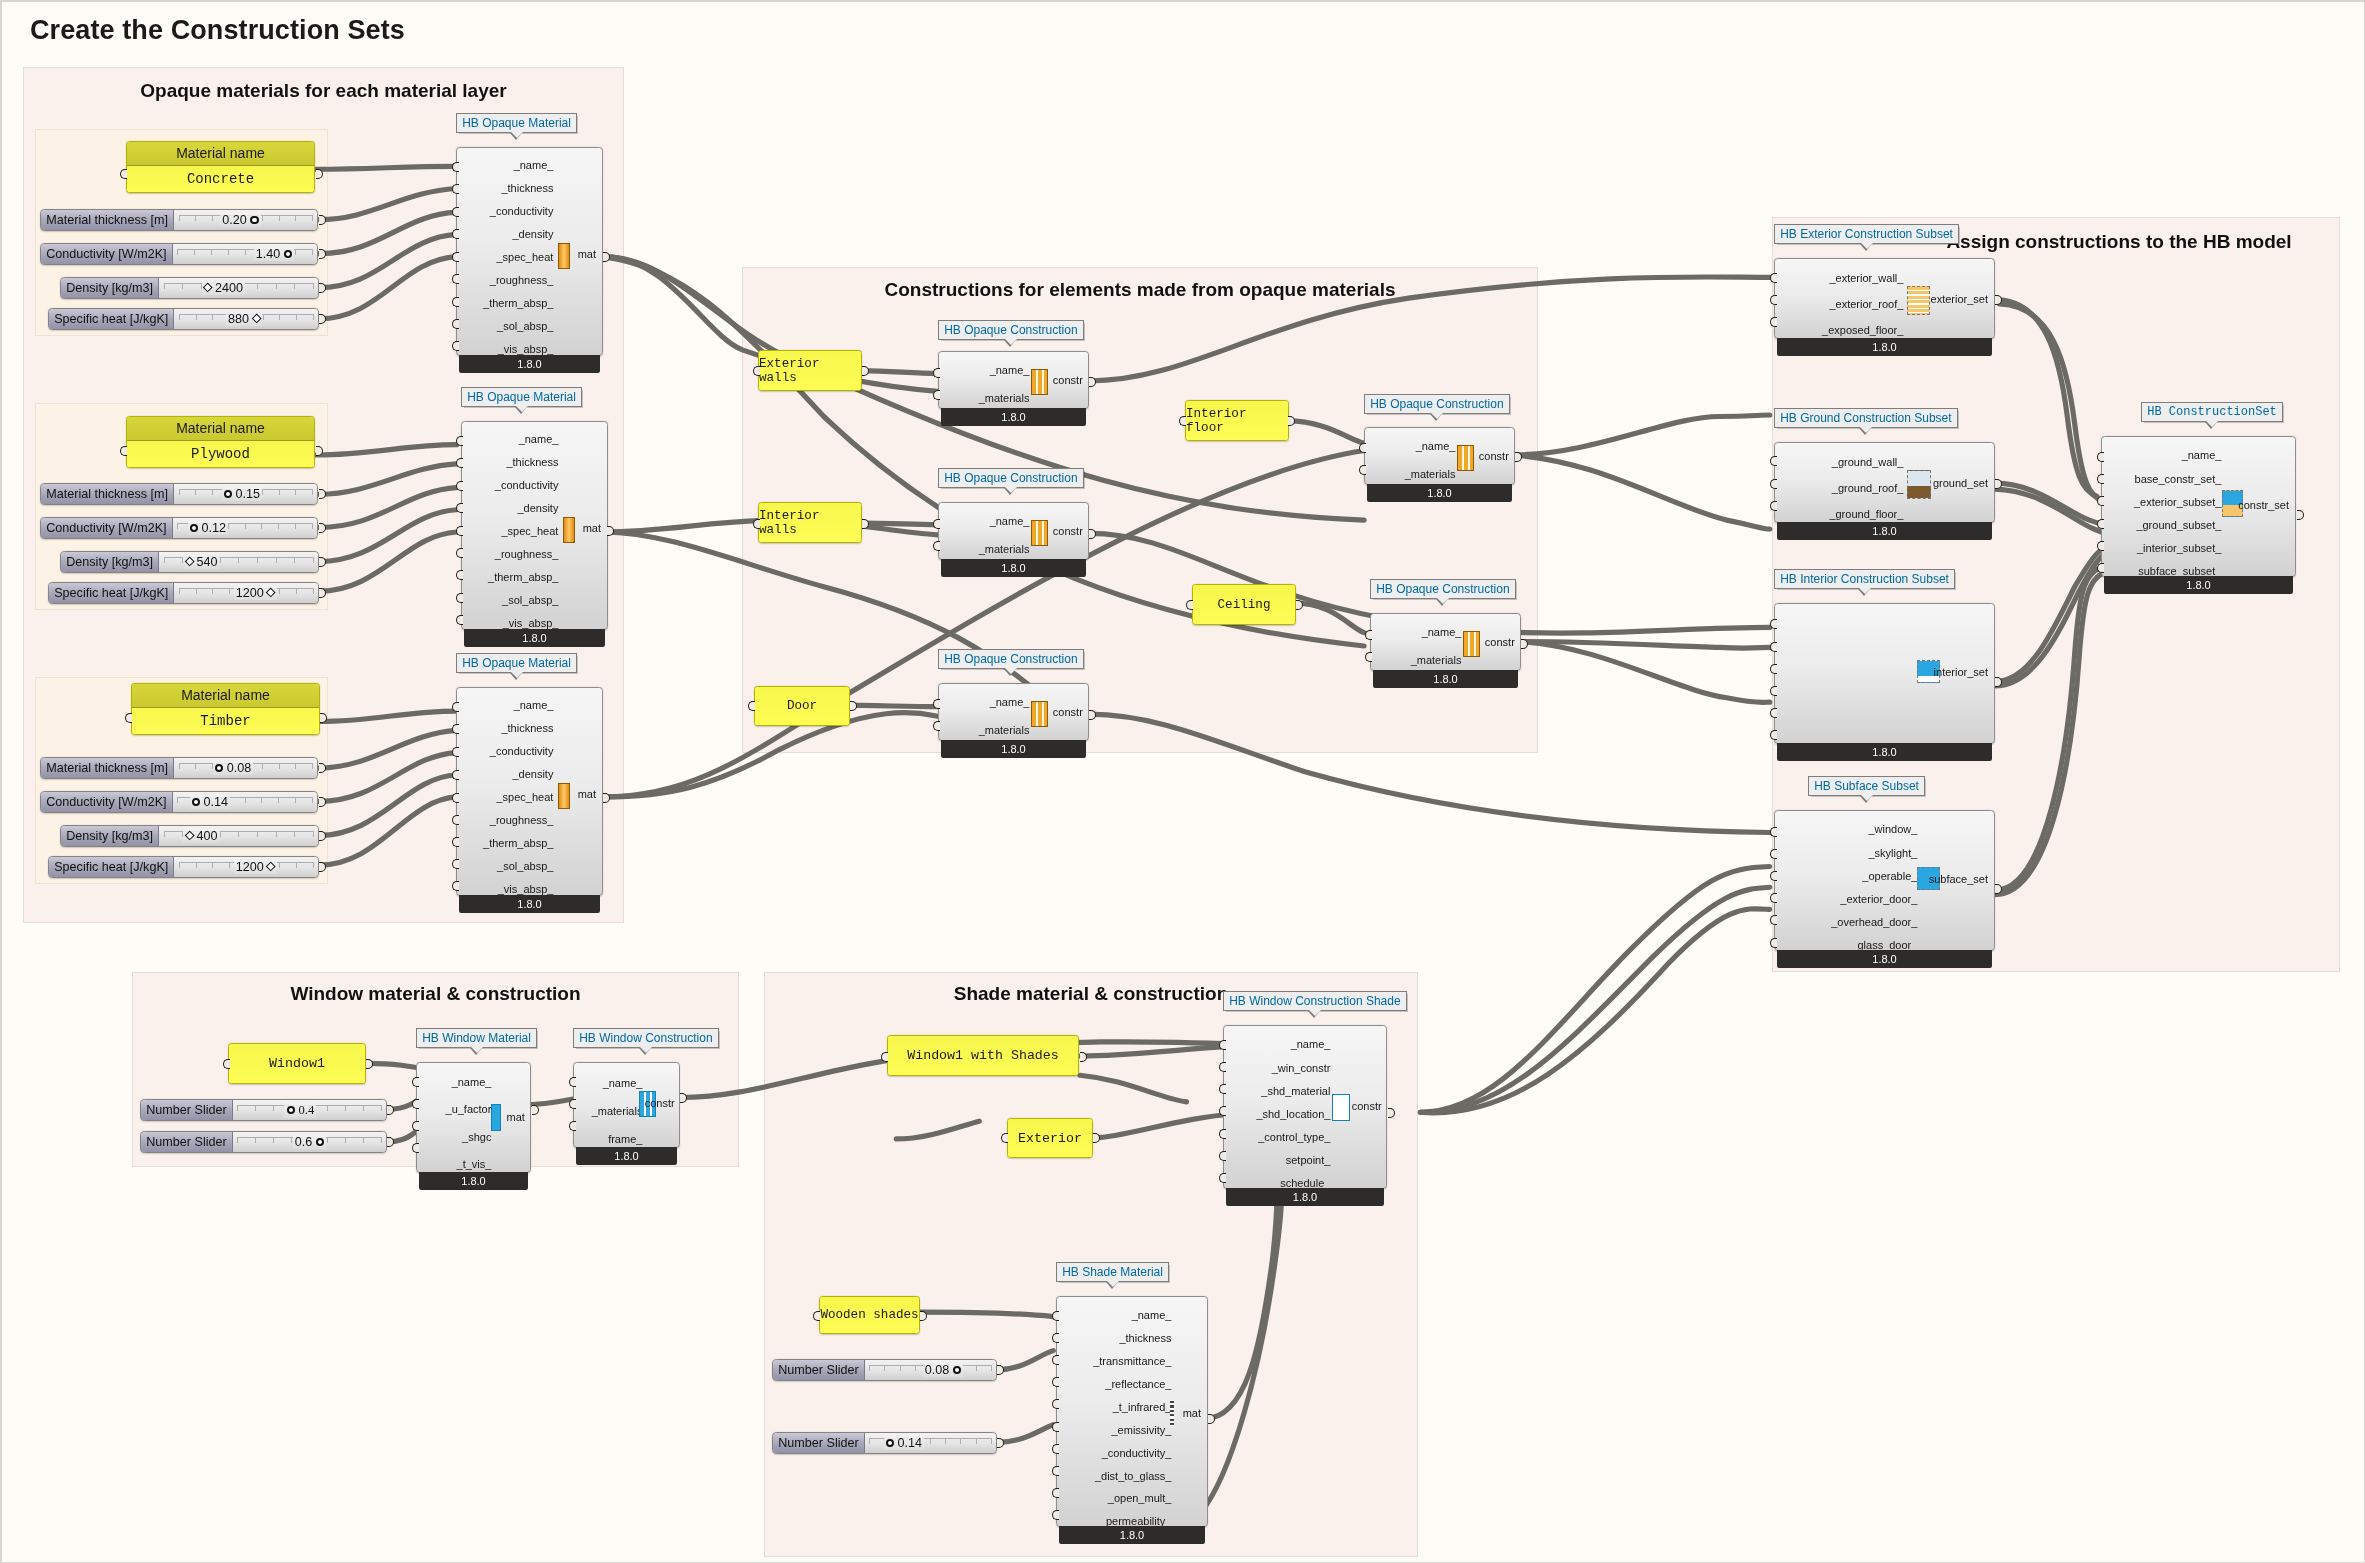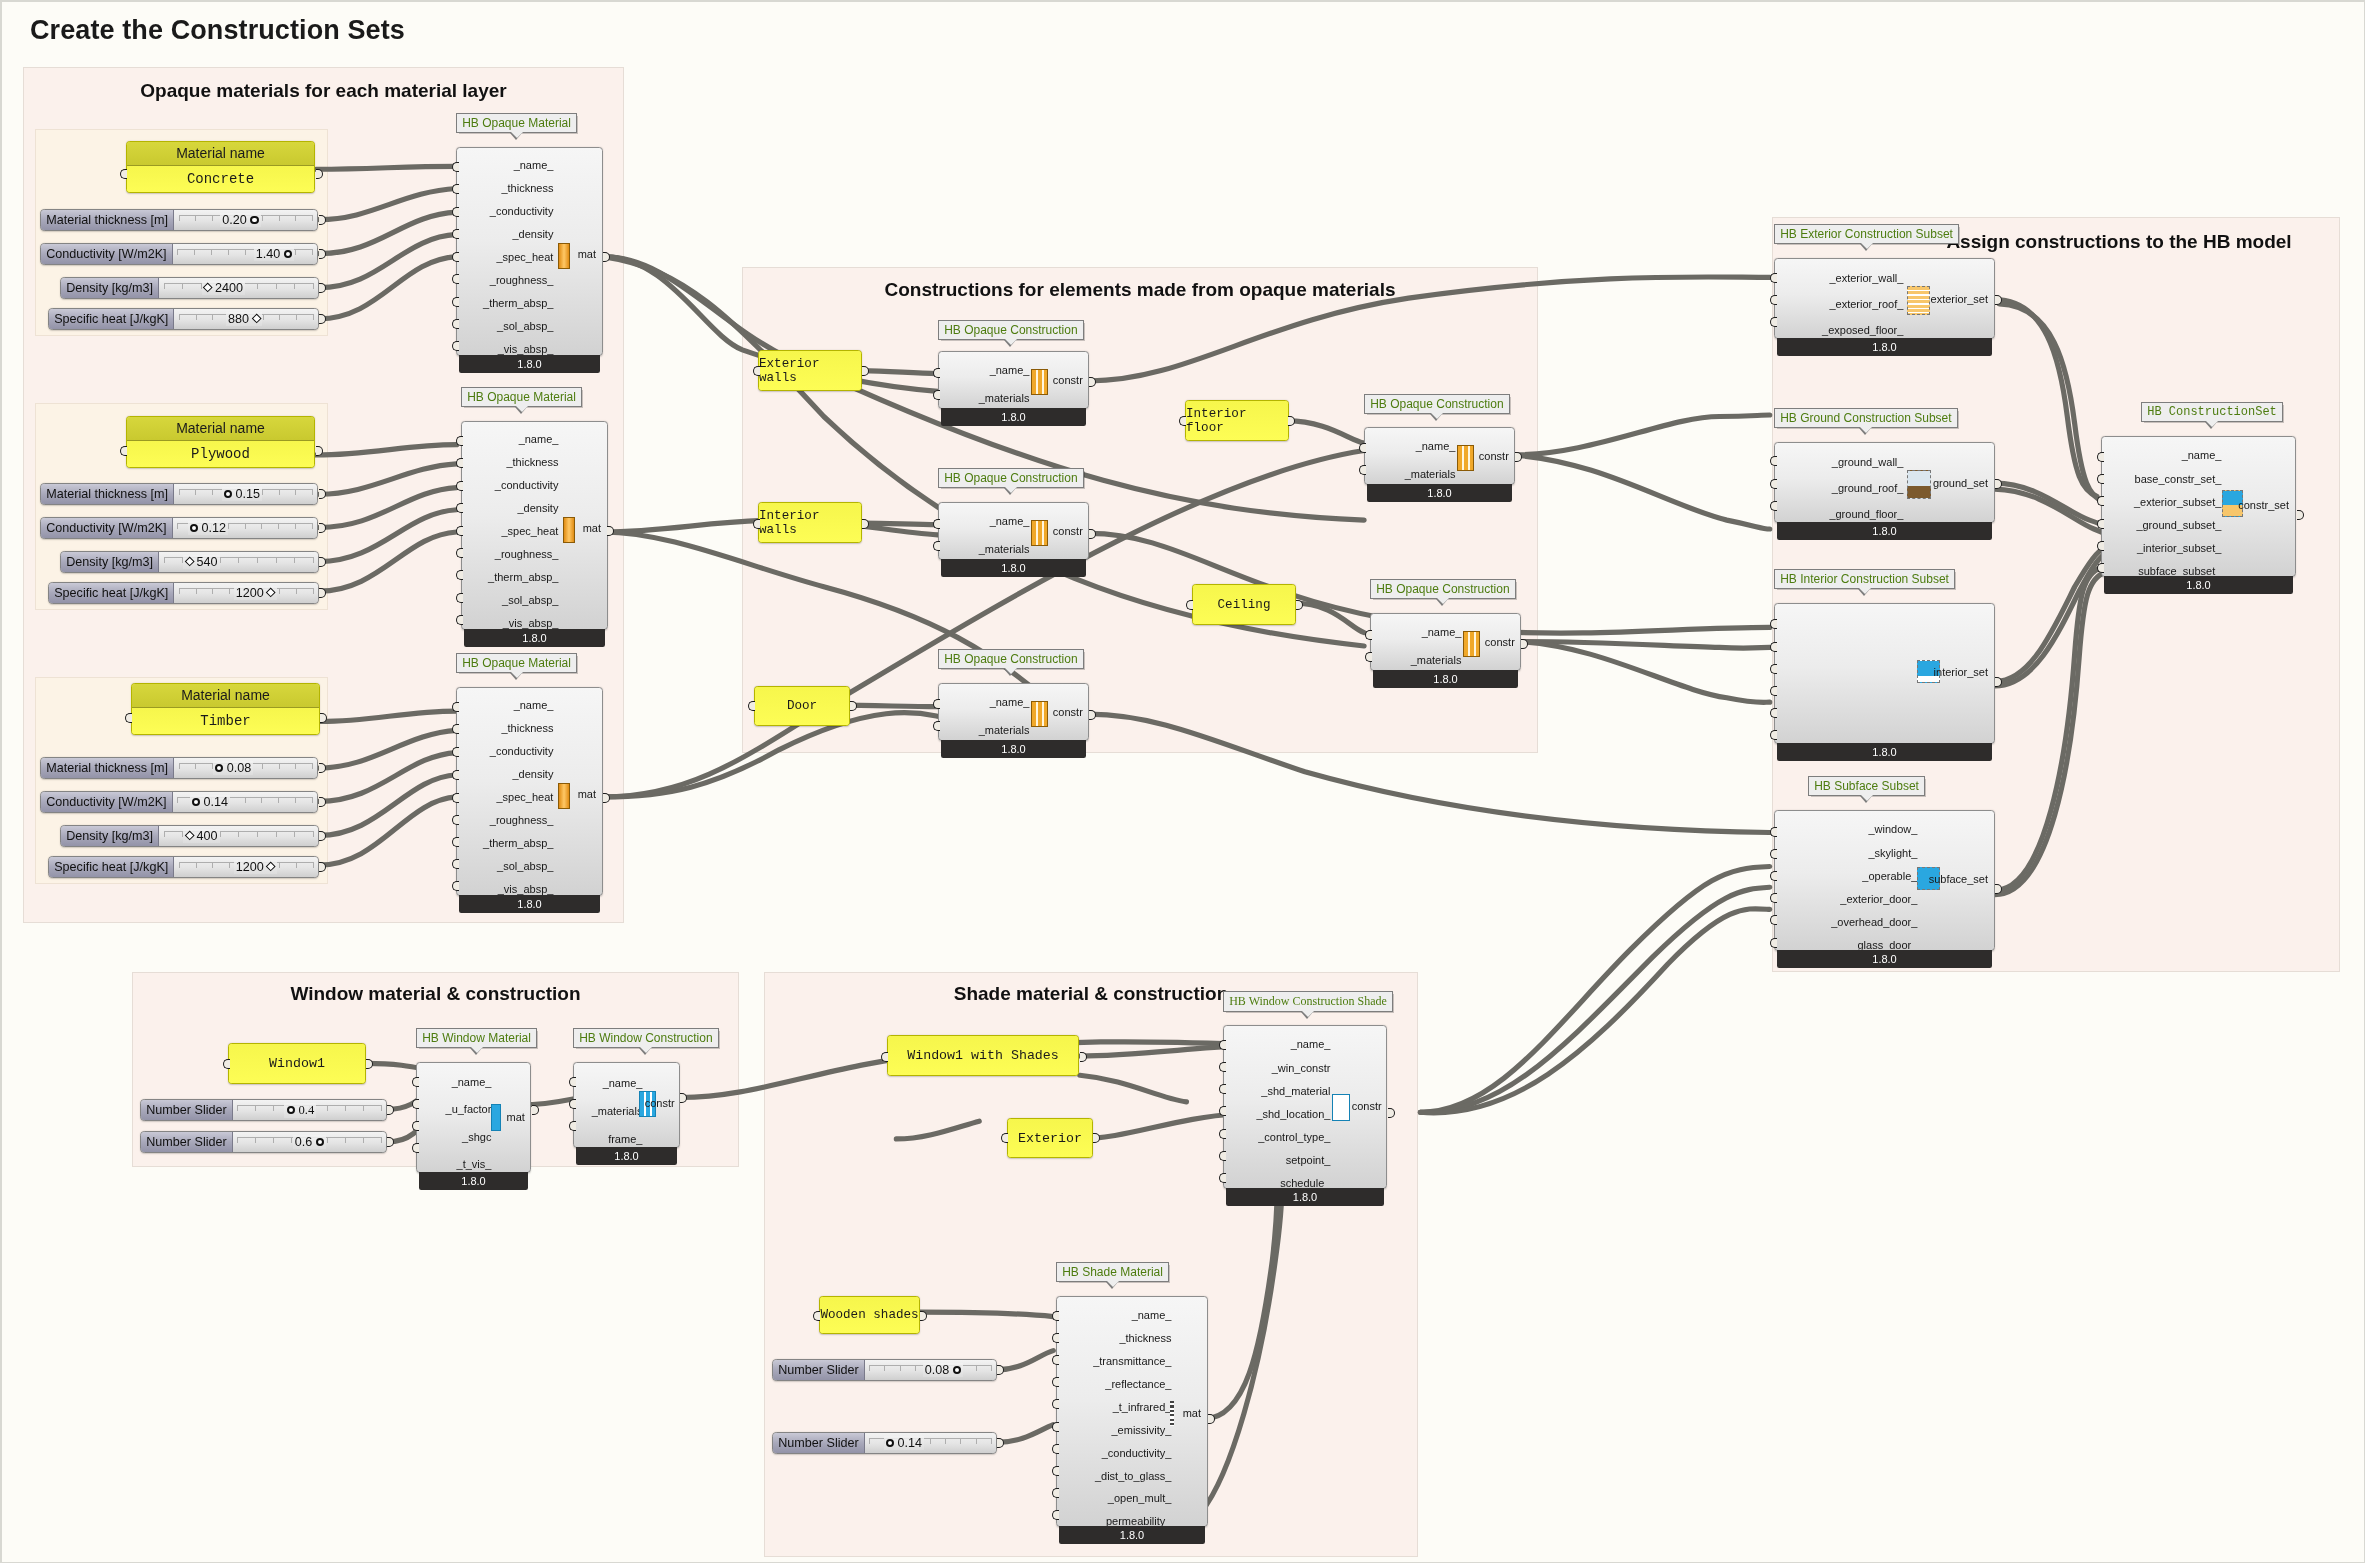--- a/index.html
+++ b/index.html
@@ -111,21 +111,21 @@
   }
   .nub.left  { border-radius: 6px 0 0 6px; border-right: none; }
   .nub.right { border-radius: 0 6px 6px 0; border-left: none; }
 
   
   .bubble {
     position: absolute;
     background: #eeeeee;
     border: 0.7px solid #7d7d7d;
     font-size: 12px;
-    color: #4d7c0f;
+    color: #0369a1;
     padding: 1.5px 5.2px 2.2px 5.2px;
     white-space: nowrap;
     z-index: 14;
     box-shadow: 0.7px 0.7px 0.7px rgba(0,0,0,.2);
   }
   .bubble:after {
     content:"";
     position:absolute;
     left: 50%; margin-left: -6px; bottom: -6.7px;
     width:0;height:0;
@@ -1004,21 +1004,21 @@
   </div>
   <div class="nub left" style="left:879px; top:1050px;"></div>
   <div class="nub right" style="left:1078px; top:1050px;"></div>
 
   <div class="panel simple" style="left:1005px; top:1116px; width:86px; height:40px;">
     <div class="panel-text" style="font-size:13.3px;">Exterior</div>
   </div>
   <div class="nub left" style="left:999px; top:1131px;"></div>
   <div class="nub right" style="left:1091px; top:1131px;"></div>
 
-  <div class="bubble" style="left:1221px; top:989px;font-family:Liberation Serif, serif;">HB Window Construction Shade</div>
+  <div class="bubble" style="left:1221px; top:989px;">HB Window Construction Shade</div>
   <div class="comp" style="left:1221px; top:1023px; width:164px;">
     <div class="comp-body" style="height:164px;">
       <div class="ports-in" style="width:102px; padding:7.4px 0;">
         <div class="port-label">_name_</div>
         <div class="port-label">_win_constr</div>
         <div class="port-label">_shd_material</div>
         <div class="port-label">_shd_location_</div>
         <div class="port-label">_control_type_</div>
         <div class="port-label">setpoint_</div>
         <div class="port-label">schedule_</div>

